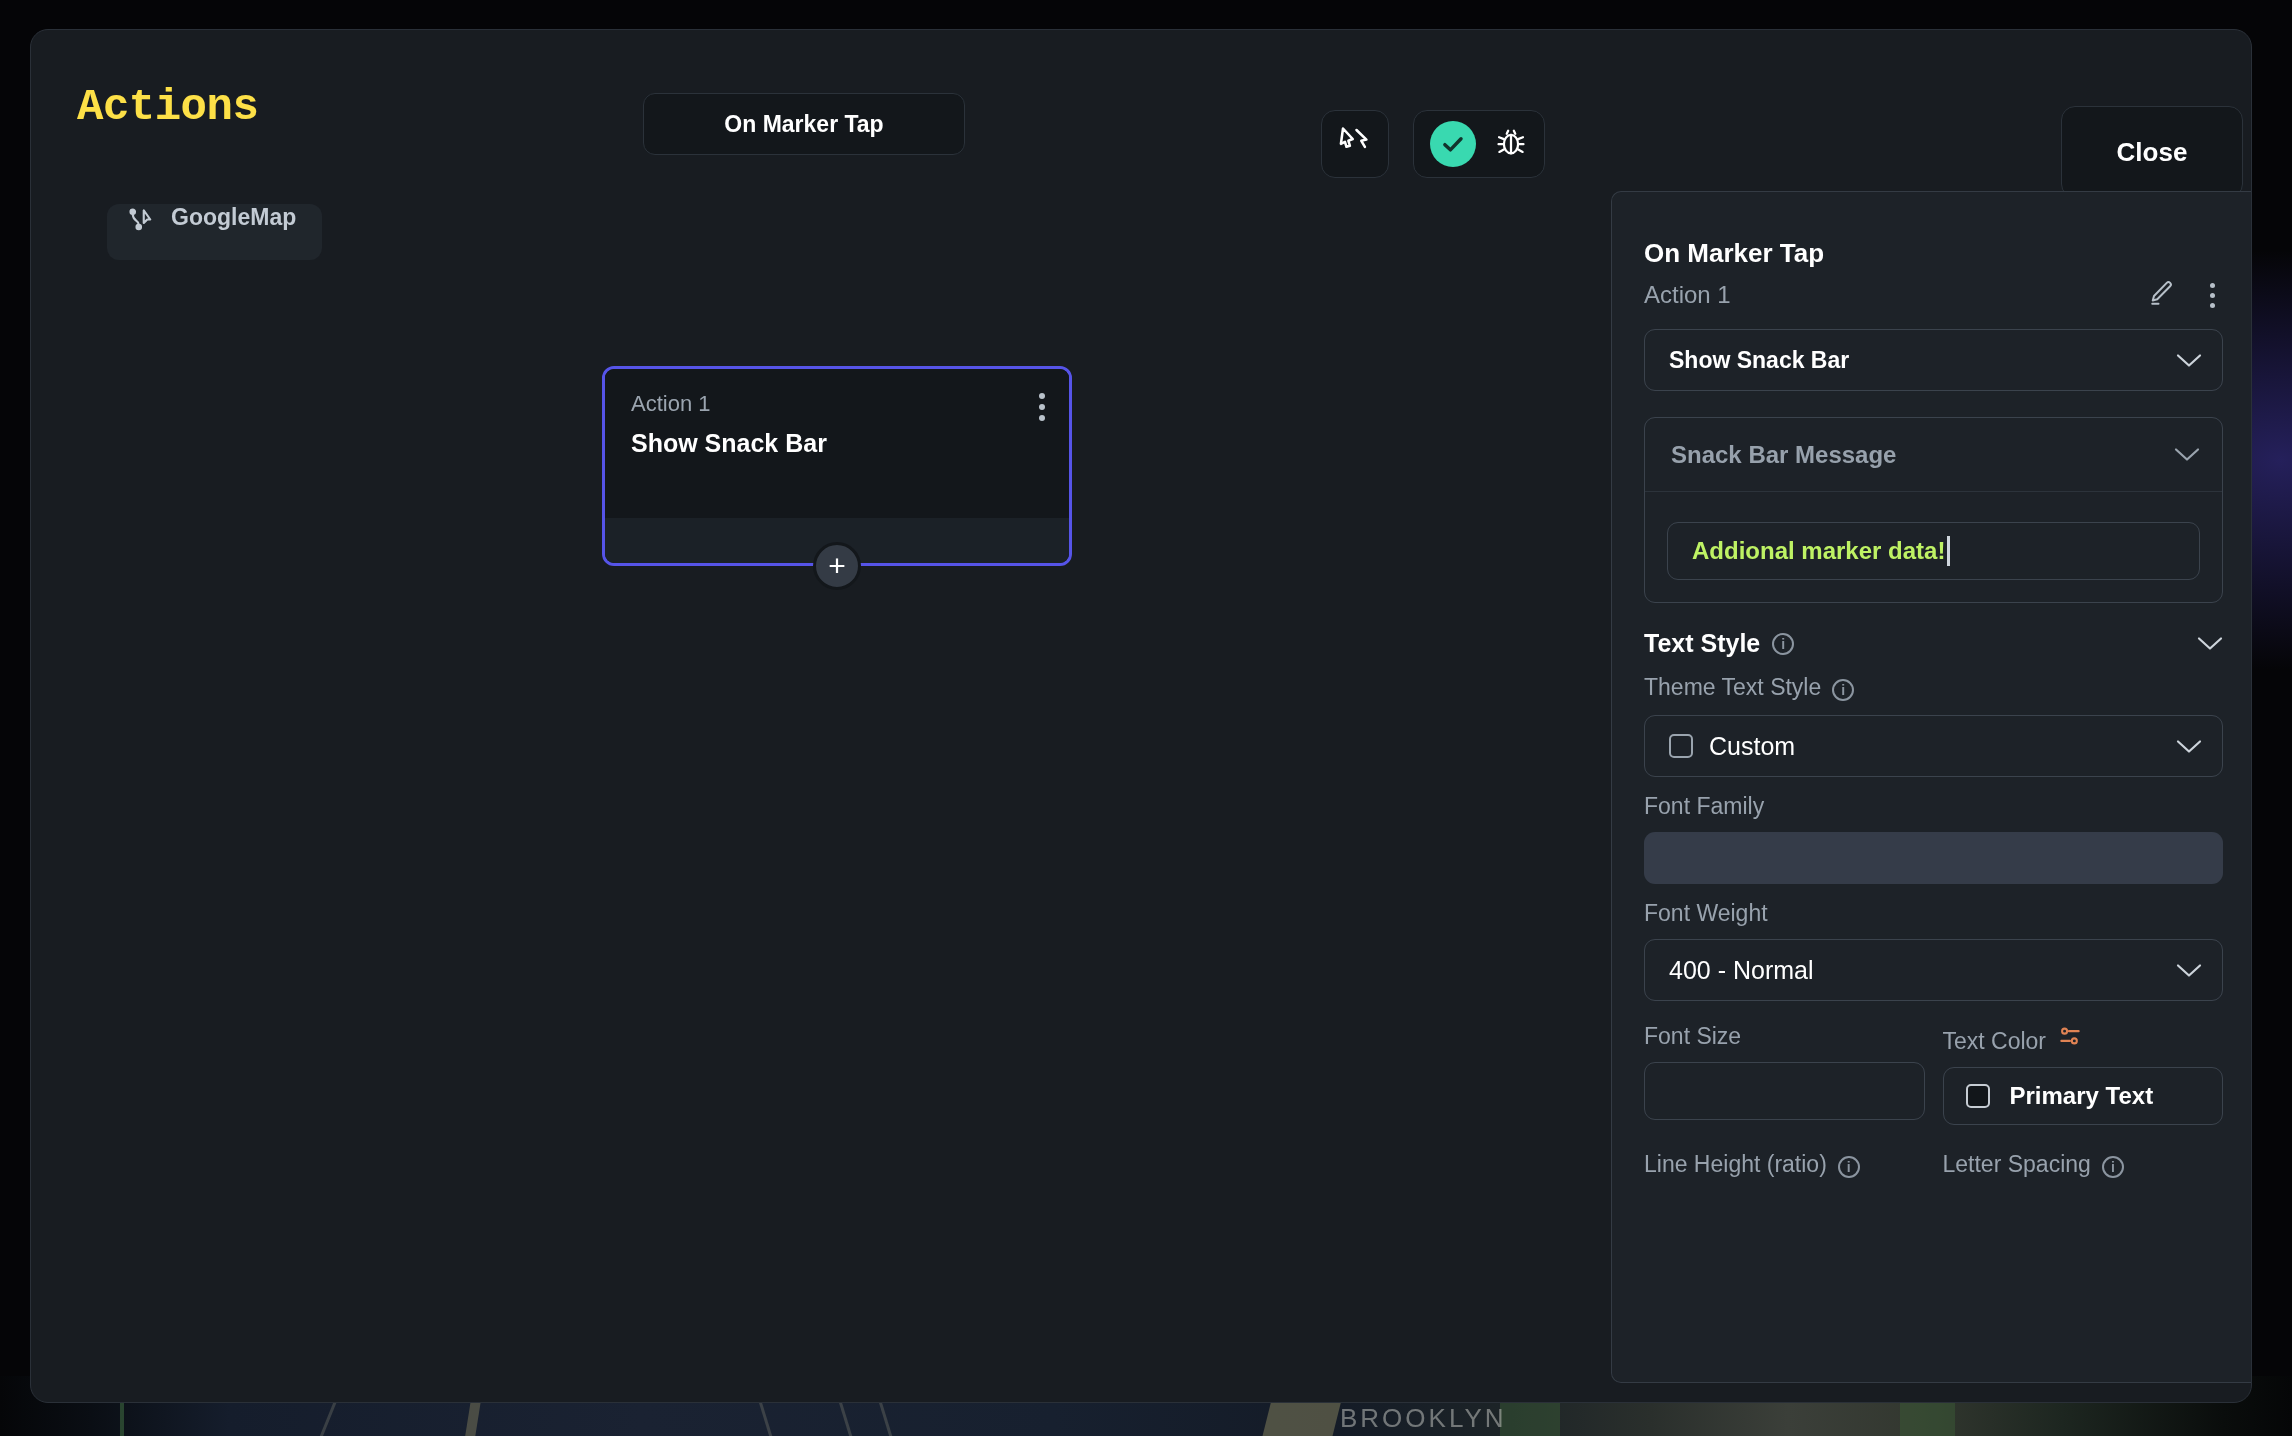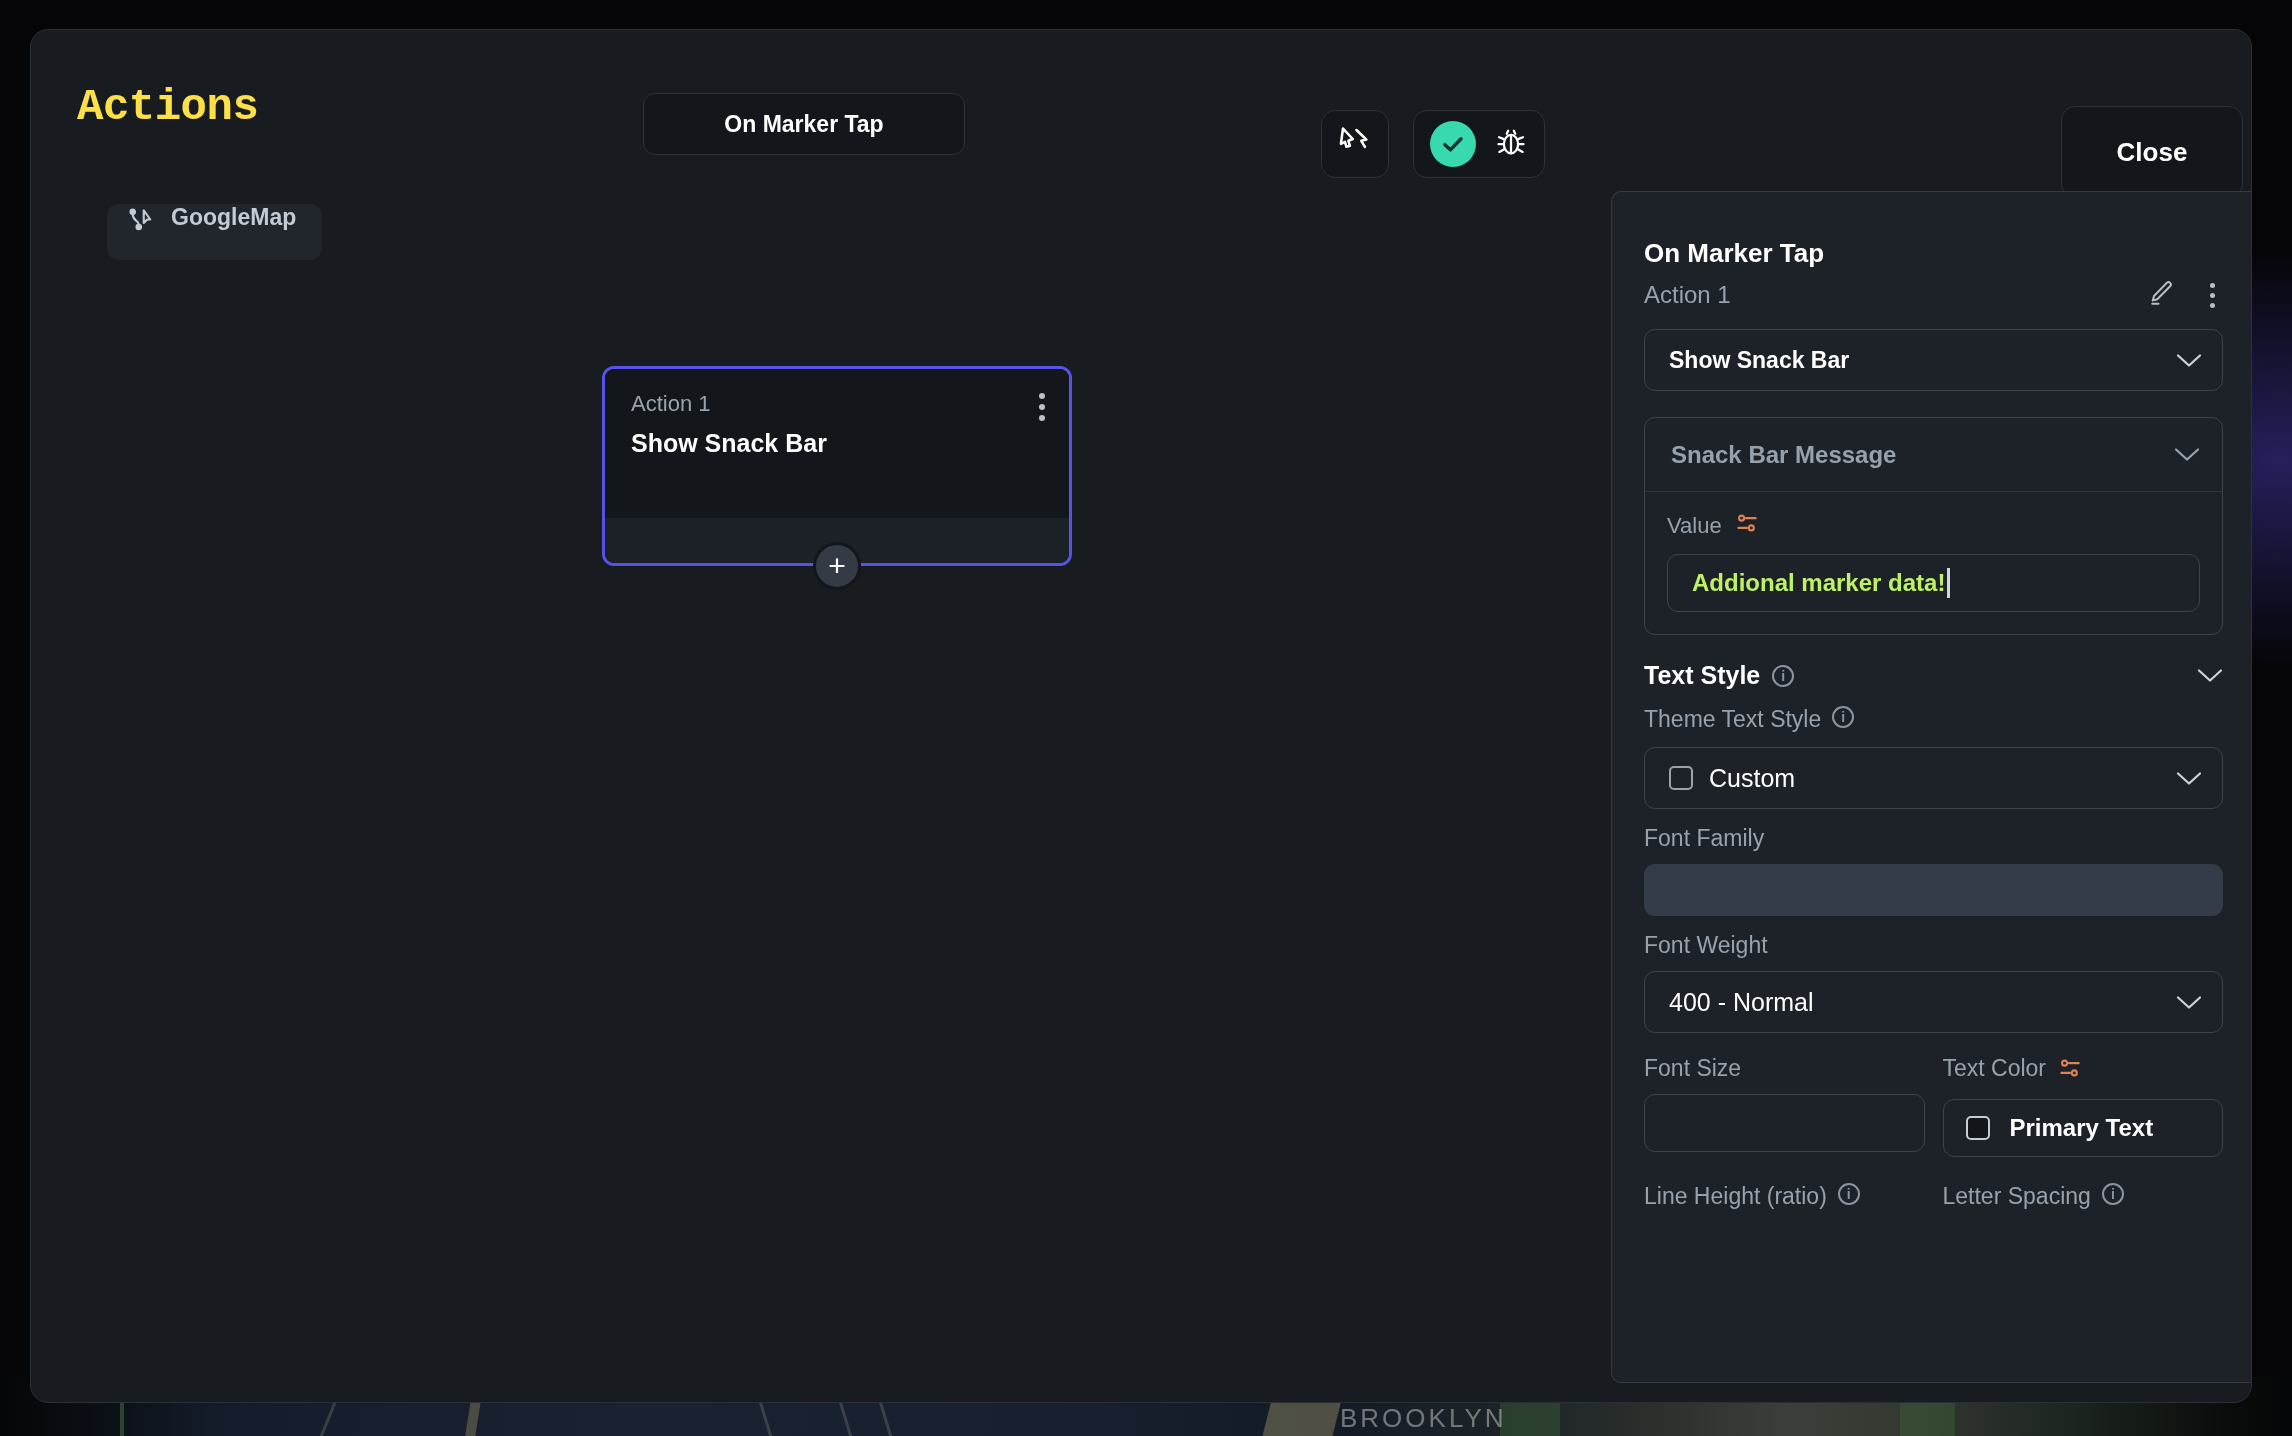--- a/index.html
+++ b/index.html
@@ -387,21 +387,21 @@
     display: flex;
     align-items: center;
     gap: 12px;
     color: #ffffff;
     font-size: 25px;
     font-weight: 700;
   }
   .field-label {
     margin-top: 16px;
     display: flex;
-    align-items: flex-start;
+    align-items: flex-end;
     gap: 11px;
     color: #98a2ad;
     font-size: 23px;
   }
   .swatch {
     width: 24px; height: 24px;
     border: 2px solid #9aa4ae;
     border-radius: 5px;
     background: transparent;
     flex: none;
@@ -584,31 +584,20 @@
     </div>
 
     <div id="snackbar-group">
       <div id="snackbar-group-head">
         <span>Snack Bar Message</span>
         <svg class="chev" viewBox="0 0 26 15" fill="none" stroke="#9aa4ae" stroke-width="2.2" stroke-linecap="round" stroke-linejoin="round">
             <path d="M2 2.5 L13 12.5 L24 2.5"></path>
           </svg>
       </div>
       <div id="snackbar-group-body">
-        <div class="mini-label-row">
-          <span>Value</span>
-          <span>
-            <svg width="26" height="26" viewBox="0 0 24 24" fill="none" stroke="#e08354" stroke-width="1.9" stroke-linecap="round">
-              <circle cx="7" cy="7.5" r="2.3"></circle>
-                <path d="M11 7.5 H20"></path>
-              <circle cx="16" cy="16.5" r="2.3"></circle>
-                <path d="M4 16.5 H12"></path>
-            </svg>
-          </span>
-        </div>
         <div id="value-input">
           <span>Addional marker data!</span>
             <span class="caret"></span>
         </div>
       </div>
     </div>
 
     <div id="text-style-head">
       <div id="text-style-title">
         <span>Text Style</span>

